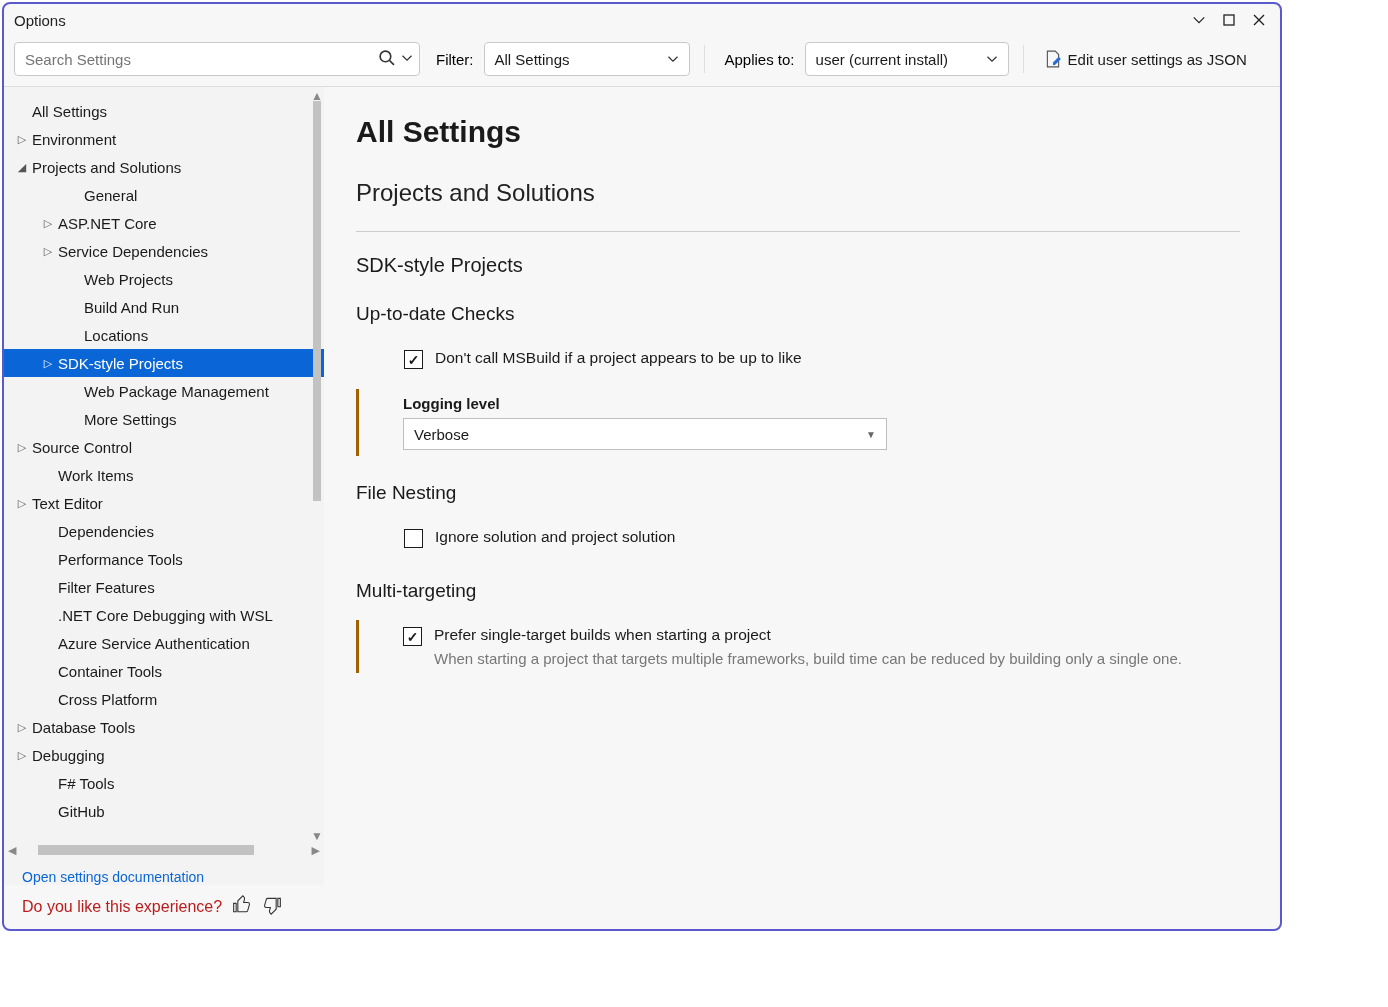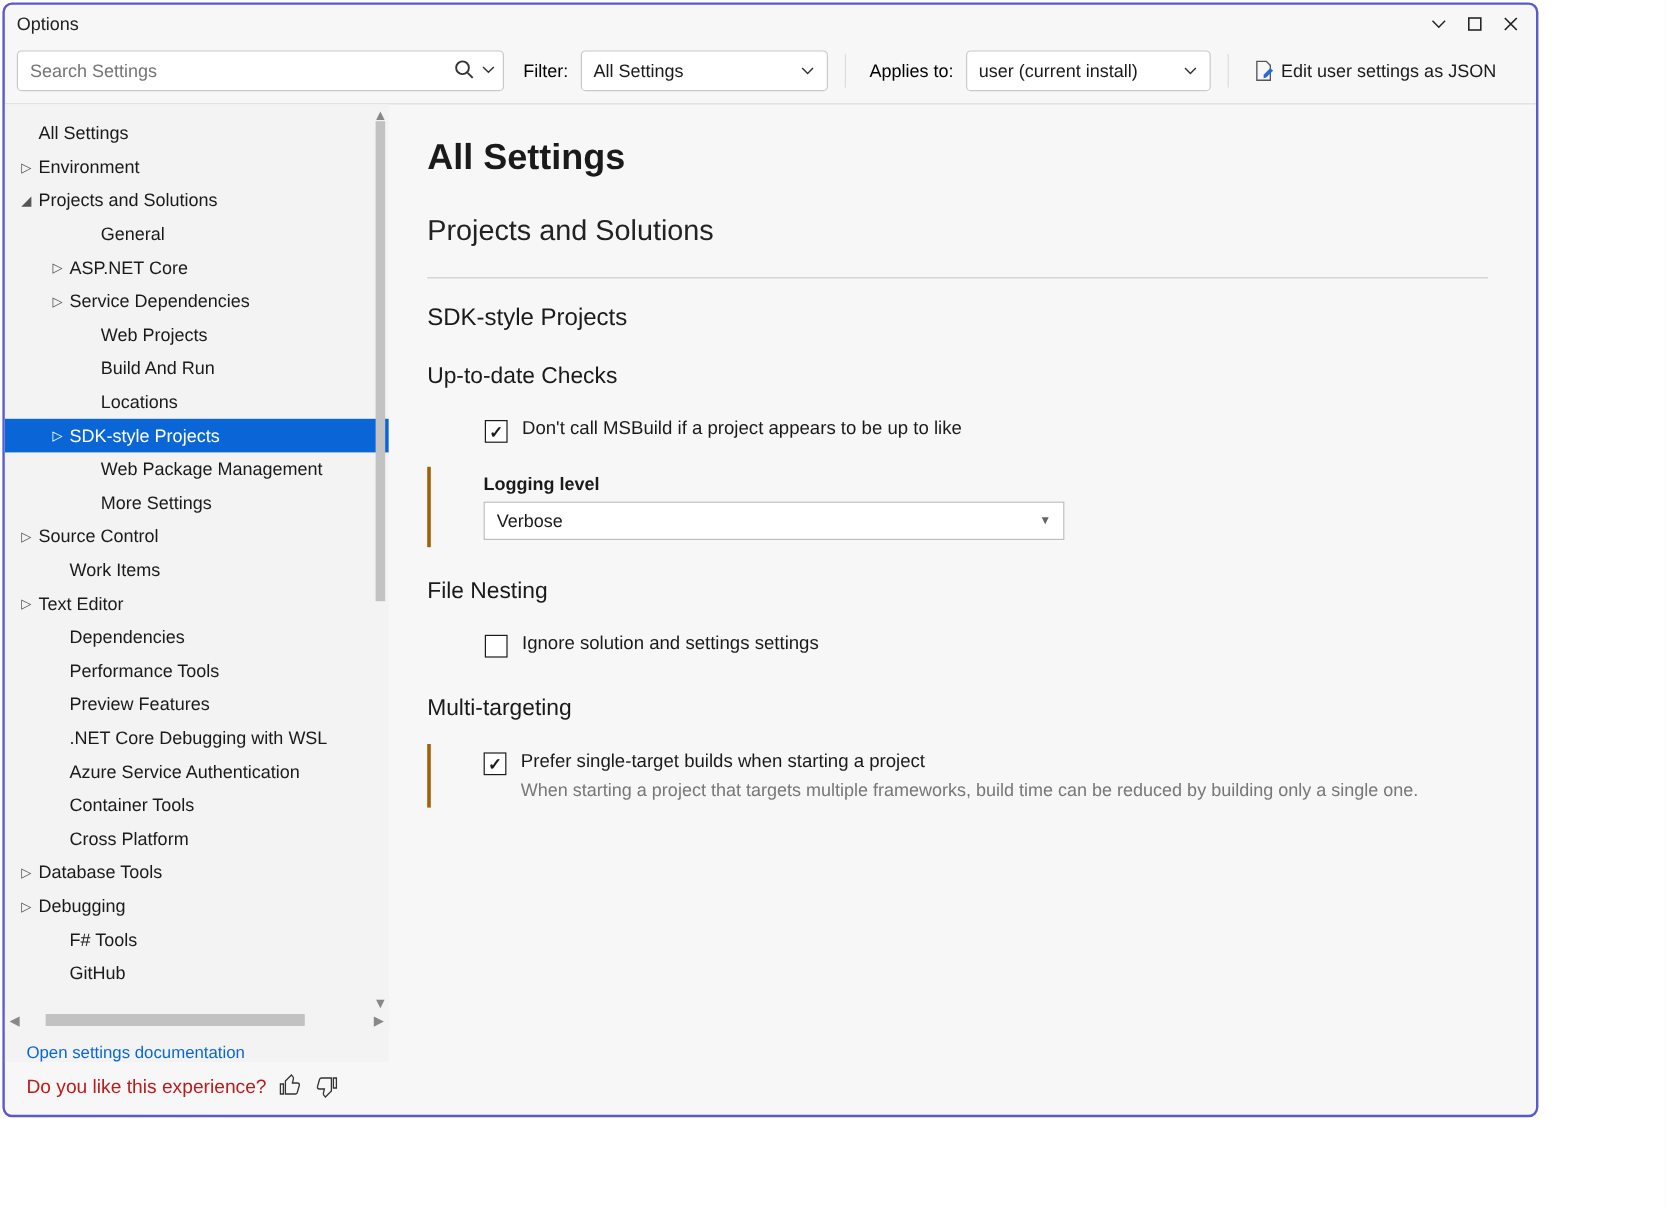--- a/index.html
+++ b/index.html
@@ -308,21 +308,21 @@
           <div class="tree-item level1" style="padding-left: 54px;">
             <span class="caret"></span>
             <span>Dependencies</span>
           </div>
           <div class="tree-item level1" style="padding-left: 54px;">
             <span class="caret"></span>
             <span>Performance Tools</span>
           </div>
           <div class="tree-item level1" style="padding-left: 54px;">
             <span class="caret"></span>
-            <span>Preview Features</span>
+            <span>Filter Features</span>
           </div>
           <div class="tree-item level1" style="padding-left: 54px;">
             <span class="caret"></span>
             <span>.NET Core Debugging with WSL</span>
           </div>
           <div class="tree-item level1" style="padding-left: 54px;">
             <span class="caret"></span>
             <span>Azure Service Authentication</span>
           </div>
           <div class="tree-item level1" style="padding-left: 54px;">
@@ -378,21 +378,21 @@
         <div class="field-label">Logging level</div>
         <div class="field-combo">
           <span>Verbose</span>
           <span style="color:#666;font-size:10px">▼</span>
         </div>
       </div>
 
       <h4 class="group">File Nesting</h4>
       <div class="setting-row">
         <span class="chk"></span>
-        <span>Ignore solution and settings settings</span>
+        <span>Ignore solution and project solution</span>
       </div>
 
       <h4 class="group">Multi-targeting</h4>
       <div class="field-block" style="padding-left:44px">
         <div style="display:flex;align-items:flex-start">
           <span class="chk checked"></span>
           <div>
             <div style="font-size:15.5px">Prefer single-target builds when starting a project</div>
             <div class="desc">When starting a project that targets multiple frameworks, build time can be reduced by building only a single one.</div>
           </div>

